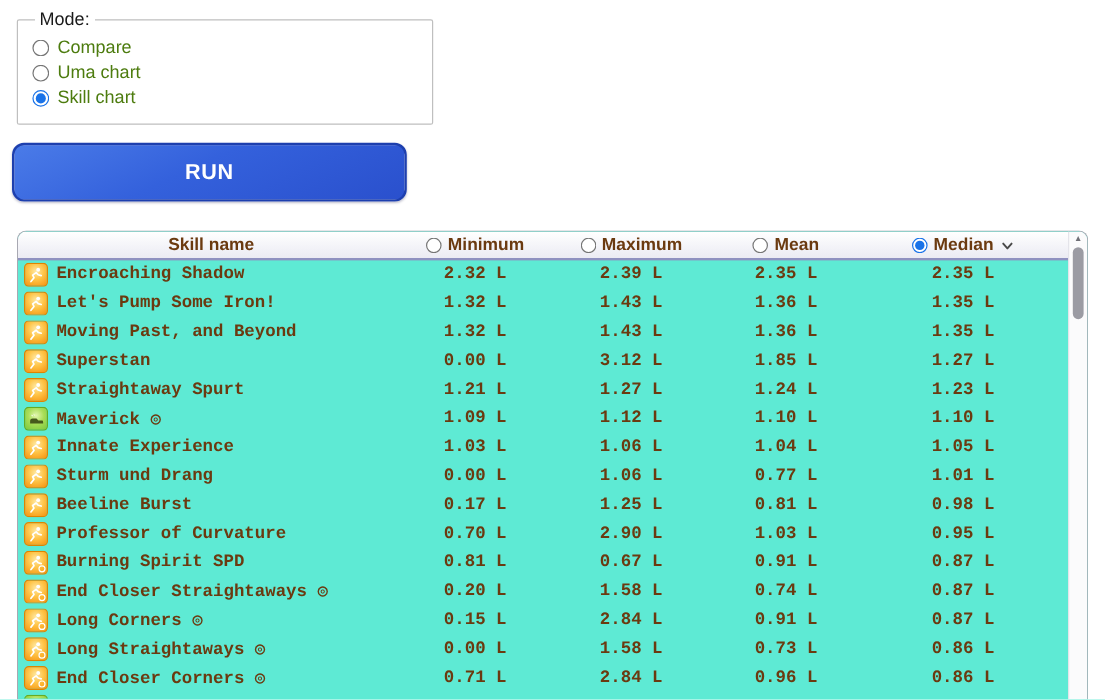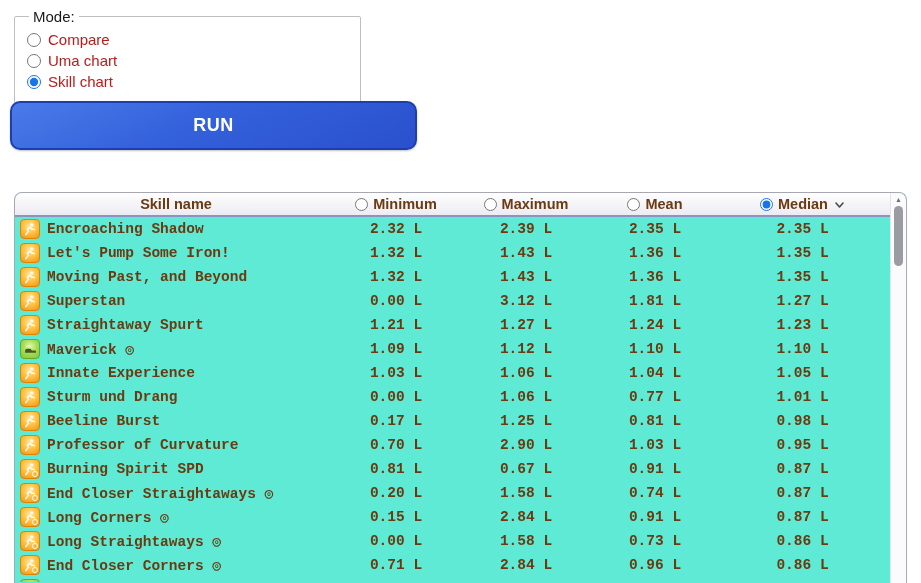--- a/index.html
+++ b/index.html
@@ -11,25 +11,25 @@
 
   
   .mode-box {
     position:absolute; left:14px; top:8px; width:347px; height:96px;
     border:1px solid #bfbfbf; border-radius:2px; margin:0;
     padding:2px 10px 24px 12px; background:#fff;
   }
   .mode-box legend { font-size:15px; color:#1a1a1a; padding:0 4px; margin-left:2px; }
   .radio-row { display:flex; align-items:center; gap:7px; margin:4px 0; cursor:pointer; }
   .radio-row input[type=radio] { width:14px; height:14px; margin:0; accent-color:#1a73e8; cursor:pointer; }
-  .radio-row span { font-size:15px; color:#b91c1c; }
+  .radio-row span { font-size:15px; color:#4d7c0f; }
 
   
   .run-btn {
-    position:absolute; left:10px; top:101px; width:407px; height:49px;
+    position:absolute; left:10px; top:119px; width:329px; height:49px;
     border-radius:10px; border:2px solid #1d3fae;
     background:linear-gradient(155deg,#4a7be8 0%,#3461dc 45%,#2a50cd 100%);
     color:#fff; font-family:"Liberation Sans",sans-serif;
     font-size:18px; font-weight:bold; letter-spacing:.5px; cursor:pointer;
     box-shadow:0 1px 2px rgba(0,0,60,.25);
   }
 
   
   .table-wrap {
     position:absolute; left:14px; top:192px; width:893px; height:391px;
@@ -191,21 +191,21 @@
             <span class="skill-icon orange">
               <svg width="14" height="14" viewBox="0 0 20 20">
                 <circle cx="12.6" cy="4" r="2.3" fill="#fff"></circle>
                 <path d="M4 18 l3.6-4.6 -1.6-3 4.2-3 2.4 2.6 3.6 1" stroke="#fff" stroke-width="2" fill="none" stroke-linecap="round" stroke-linejoin="round"></path>
               </svg>
             </span>
             <span class="skill-name">Superstan</span>
           </span>
           <span class="val">0.00 L</span>
           <span class="val">3.12 L</span>
-          <span class="val">1.81 L</span>
+          <span class="val">1.85 L</span>
           <span class="val">1.27 L</span>
         </div>
         <div class="row">
           <span class="name-cell">
             <span class="skill-icon orange">
               <svg width="14" height="14" viewBox="0 0 20 20">
                 <circle cx="12.6" cy="4" r="2.3" fill="#fff"></circle>
                 <path d="M4 18 l3.6-4.6 -1.6-3 4.2-3 2.4 2.6 3.6 1" stroke="#fff" stroke-width="2" fill="none" stroke-linecap="round" stroke-linejoin="round"></path>
               </svg>
             </span>

